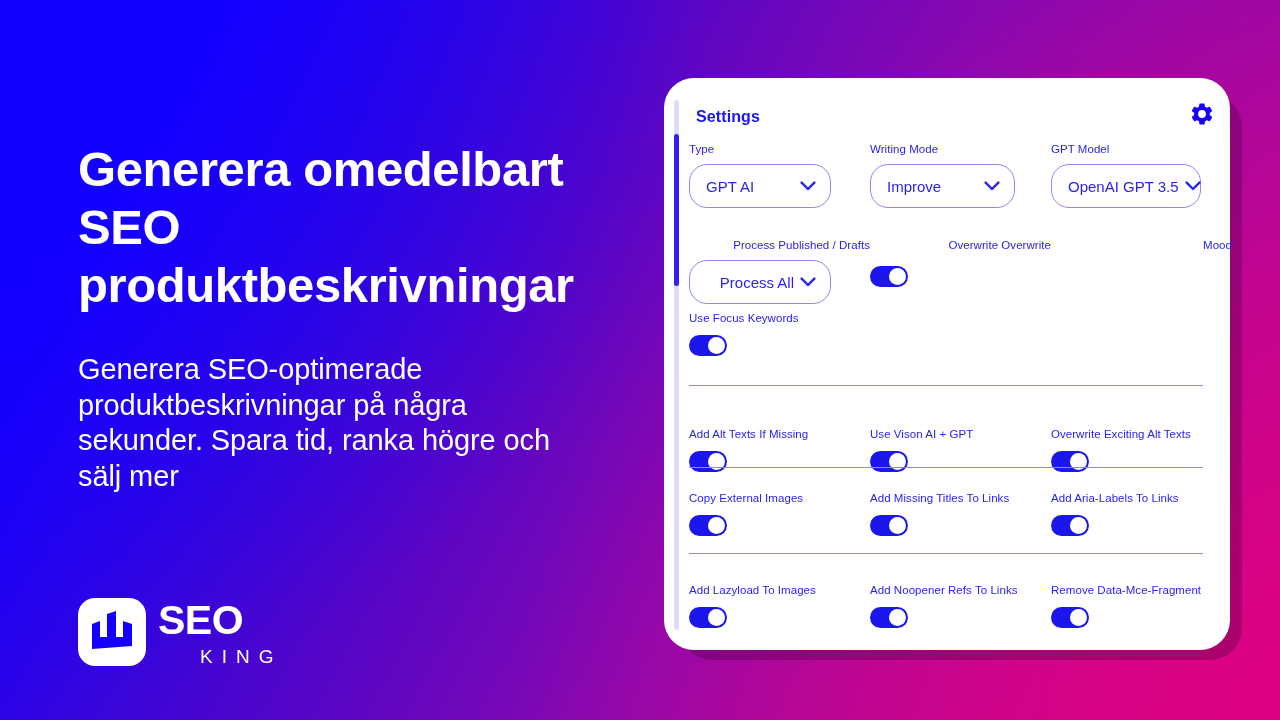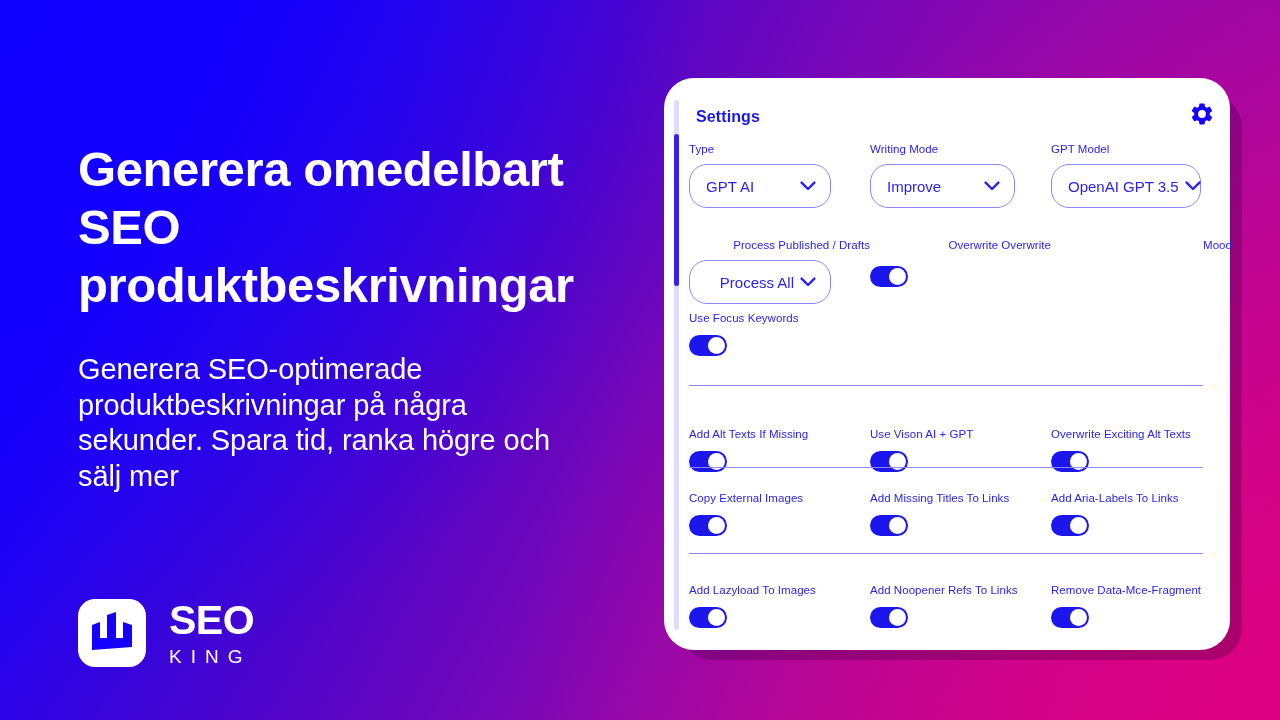--- a/index.html
+++ b/index.html
@@ -79,22 +79,21 @@
     line-height: 35.5px;
     letter-spacing: -0.1px;
   }
 
   
   .logo {
     position: absolute;
     left: 78px;
     top: 598px;
     display: flex;
-    align-items: center;
-    gap: 23px;
+    gap: 12px;
   }
 
   .logo-mark {
     width: 68px;
     height: 68px;
     border-radius: 17px;
     background: #ffffff;
     display: flex;
     align-items: center;
     justify-content: center;
@@ -116,20 +115,21 @@
     letter-spacing: -0.5px;
   }
 
   .logo-king {
     color: #ffffff;
     font-size: 19px;
     font-weight: normal;
     line-height: 22px;
     letter-spacing: 9px;
     padding-top: 5px;
+    margin-left: 42px;
   }
 
   
   .card-shadow {
     position: absolute;
     left: 680px;
     top: 95px;
     width: 562px;
     height: 565px;
     border-radius: 32px;

